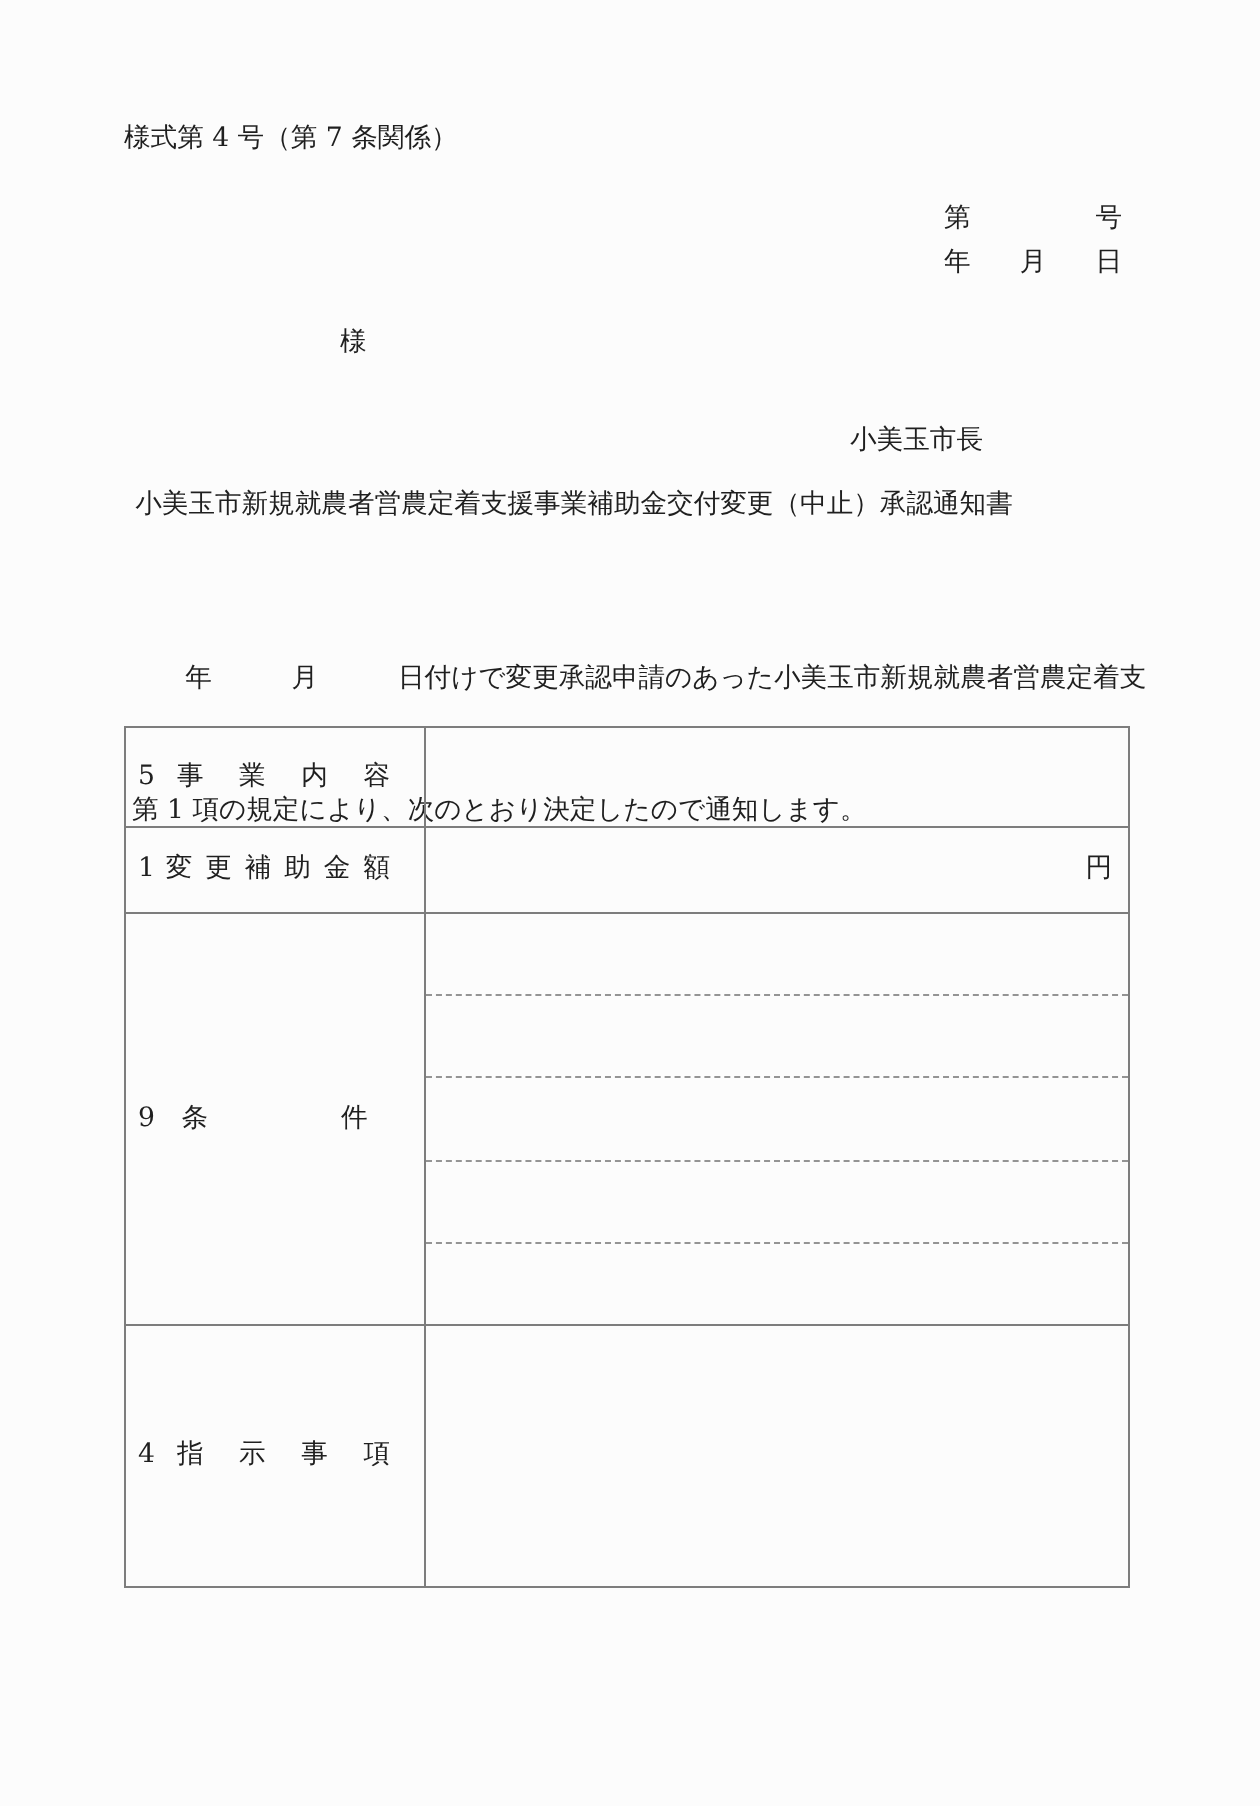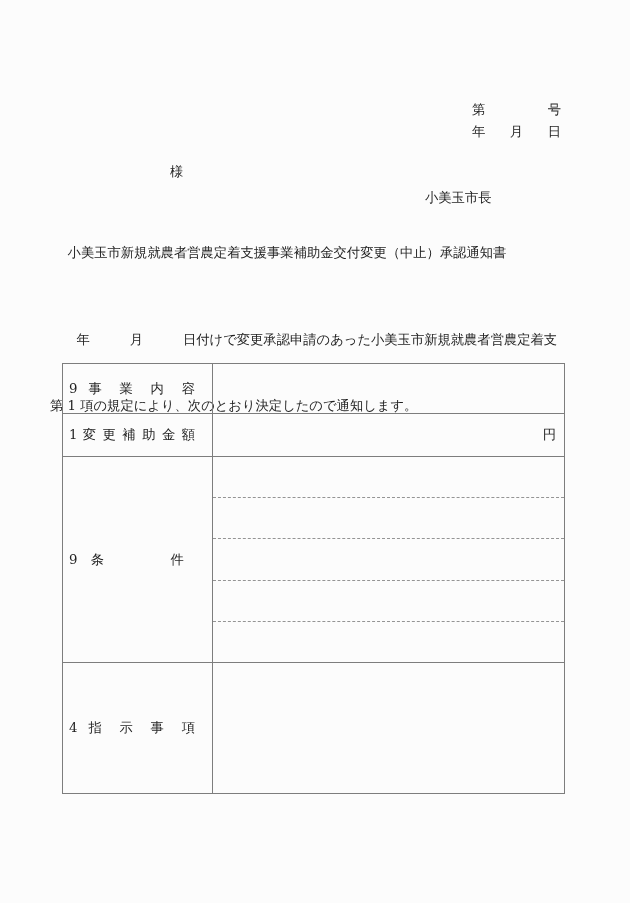--- a/index.html
+++ b/index.html
@@ -24,29 +24,29 @@
 
   .doc-number {
     left: 472px; top: 102px; width: 89px;
     display: flex; justify-content: space-between;
   }
   .date-line {
     left: 472px; top: 124px; width: 89px;
     display: flex; justify-content: space-between;
   }
   .addressee { left: 170px; top: 164px; }
-  .sender    { left: 425px; top: 190px; }
+  .sender    { left: 425px; top: 213px; }
 
   .doc-title {
     left: 0; top: 245px; width: 574px;
     text-align: center; white-space: pre;
   }
 
   .body-text {
-    left: 50px; top: 284px; width: 505px;
+    left: 66px; top: 284px; width: 505px;
     line-height: 22.3px;
   }
   .body-text .line { display: block; white-space: pre; }
 
   .form-table {
     position: absolute;
     left: 62px; top: 363px;
     width: 503px; height: 431px;
     box-sizing: border-box;
     border: 1px solid #7d7d7d;
@@ -87,20 +87,21 @@
     align-items: stretch;
   }
   .cond-line { flex: 1; }
   .cond-line + .cond-line { border-top: 1px dashed #949494; }
 </style>
 </head>
 <body>
 
 <div class="page">
 
+  <div class="abs form-number">様式第 4 号（第 7 条関係）</div>
 
   <div class="abs doc-number">
     <span>第</span>
     <span>号</span>
   </div>
 
   <div class="abs date-line">
     <span>年</span>
     <span>月</span>
     <span>日</span>
@@ -113,21 +114,21 @@
   <div class="abs doc-title">小美玉市新規就農者営農定着支援事業補助金交付変更（中止）承認通知書</div>
 
   <div class="abs body-text">
     <span class="line">　　年　　　月　　　日付けで変更承認申請のあった小美玉市新規就農者営農定着支</span>
     <span class="line">第 1 項の規定により、次のとおり決定したので通知します。</span>
   </div>
 
   <div class="form-table">
 
     <div class="cell label-cell">
-      <span class="label-text">9 事 業 内 容</span>
+      <span class="label-text">5 事 業 内 容</span>
     </div>
     <div class="cell value-cell"></div>
 
     <div class="cell label-cell row-border">
       <span class="label-text">1 変 更 補 助 金 額</span>
     </div>
     <div class="cell value-cell unit-cell row-border">
       <span>円</span>
     </div>
 

